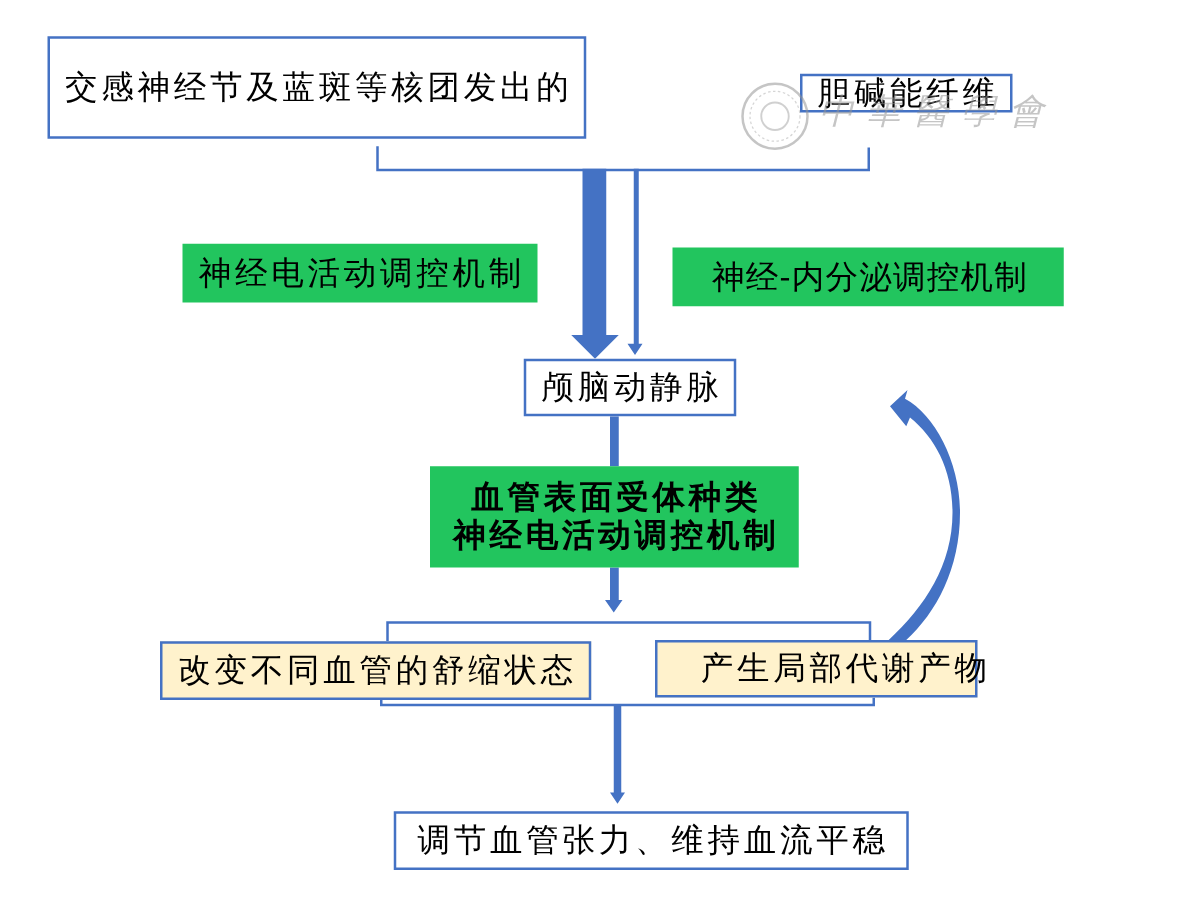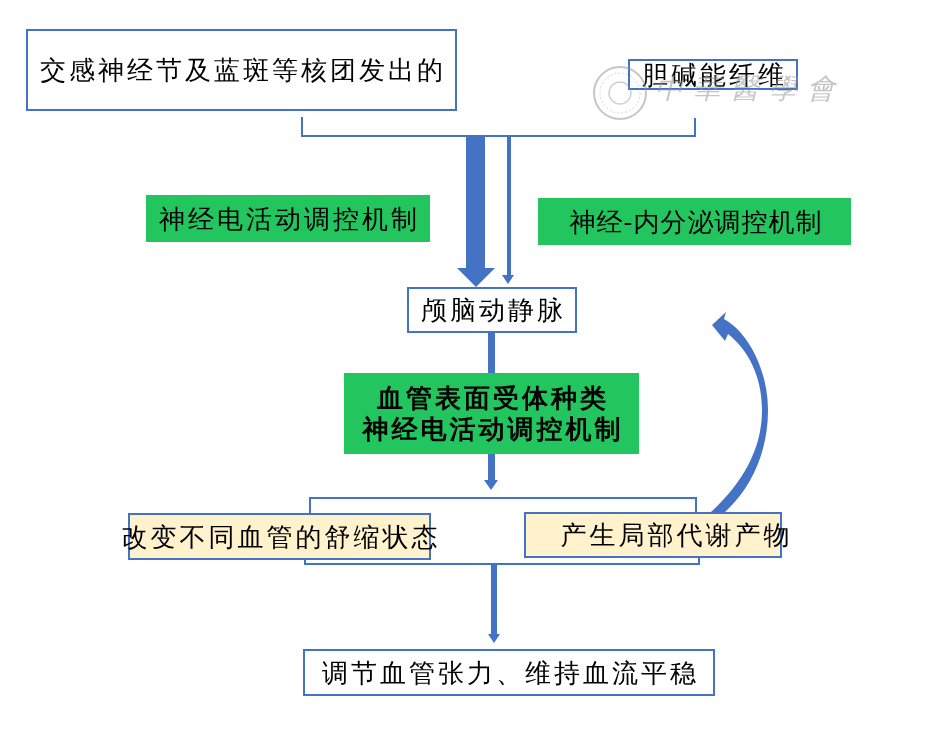--- a/index.html
+++ b/index.html
@@ -2,21 +2,21 @@
 <html><head>
   <meta charset="utf-8">
   <style>
     html, body { margin: 0; padding: 0; background: #ffffff; }
     body { width: 945px; height: 732px; position: relative; overflow: hidden;
            font-family: "DejaVu Serif", "Liberation Serif", serif; color: #000; }
     .layer-svg { position: absolute; left: 0; top: 0; width: 945px; height: 732px; z-index: 1; }
     .node { position: absolute; box-sizing: border-box; display: flex; flex-direction: column;
             align-items: center; justify-content: center; font-size: 26px; letter-spacing: 3px;
             white-space: nowrap; z-index: 2; }
-    .boxed { border: 2px solid #4472C4; background: #ffffff; }
+    .boxed { border: 2px solid #4472C4; background: #ffffff; margin-left: 12px; }
     .hl { background: #22c55e; }
     .hl-boxed { border: 2px solid #4472C4; background: #FFF2CC; }
     .line { display: block; line-height: 34px; padding-left: 3px; }
     .tight .line { line-height: 31px; font-weight: bold; }
     .watermark { position: absolute; z-index: 3; pointer-events: none; }
     .wm-text { position: absolute; left: 655px; top: 70px; font-size: 28px; letter-spacing: 10px;
                color: rgba(150,150,150,0.55); font-style: italic; white-space: nowrap;
                font-family: "DejaVu Serif", "Liberation Serif", serif; }
   </style>
 </head>
@@ -61,21 +61,21 @@
 
 <div class="node boxed" style="left:407px; top:287px; width:170px; height:46px;">
   <span class="line">颅脑动静脉</span>
 </div>
 
 <div class="node hl tight" style="left:344px; top:373px; width:295px; height:81px;">
   <span class="line">血管表面受体种类</span>
   <span class="line">神经电活动调控机制</span>
 </div>
 
-<div class="node hl-boxed" style="left:128px; top:513px; width:303px; height:47px;">
+<div class="node hl-boxed" style="left:128px; top:513px; width:345px; height:47px;">
   <span class="line">改变不同血管的舒缩状态</span>
 </div>
 
 <div class="node hl-boxed" style="left:524px; top:512px; width:258px; height:46px;padding-left:44px;">
   <span class="line">产生局部代谢产物</span>
 </div>
 
 <div class="node boxed" style="left:303px; top:649px; width:412px; height:47px;">
   <span class="line">调节血管张力、维持血流平稳</span>
 </div>

